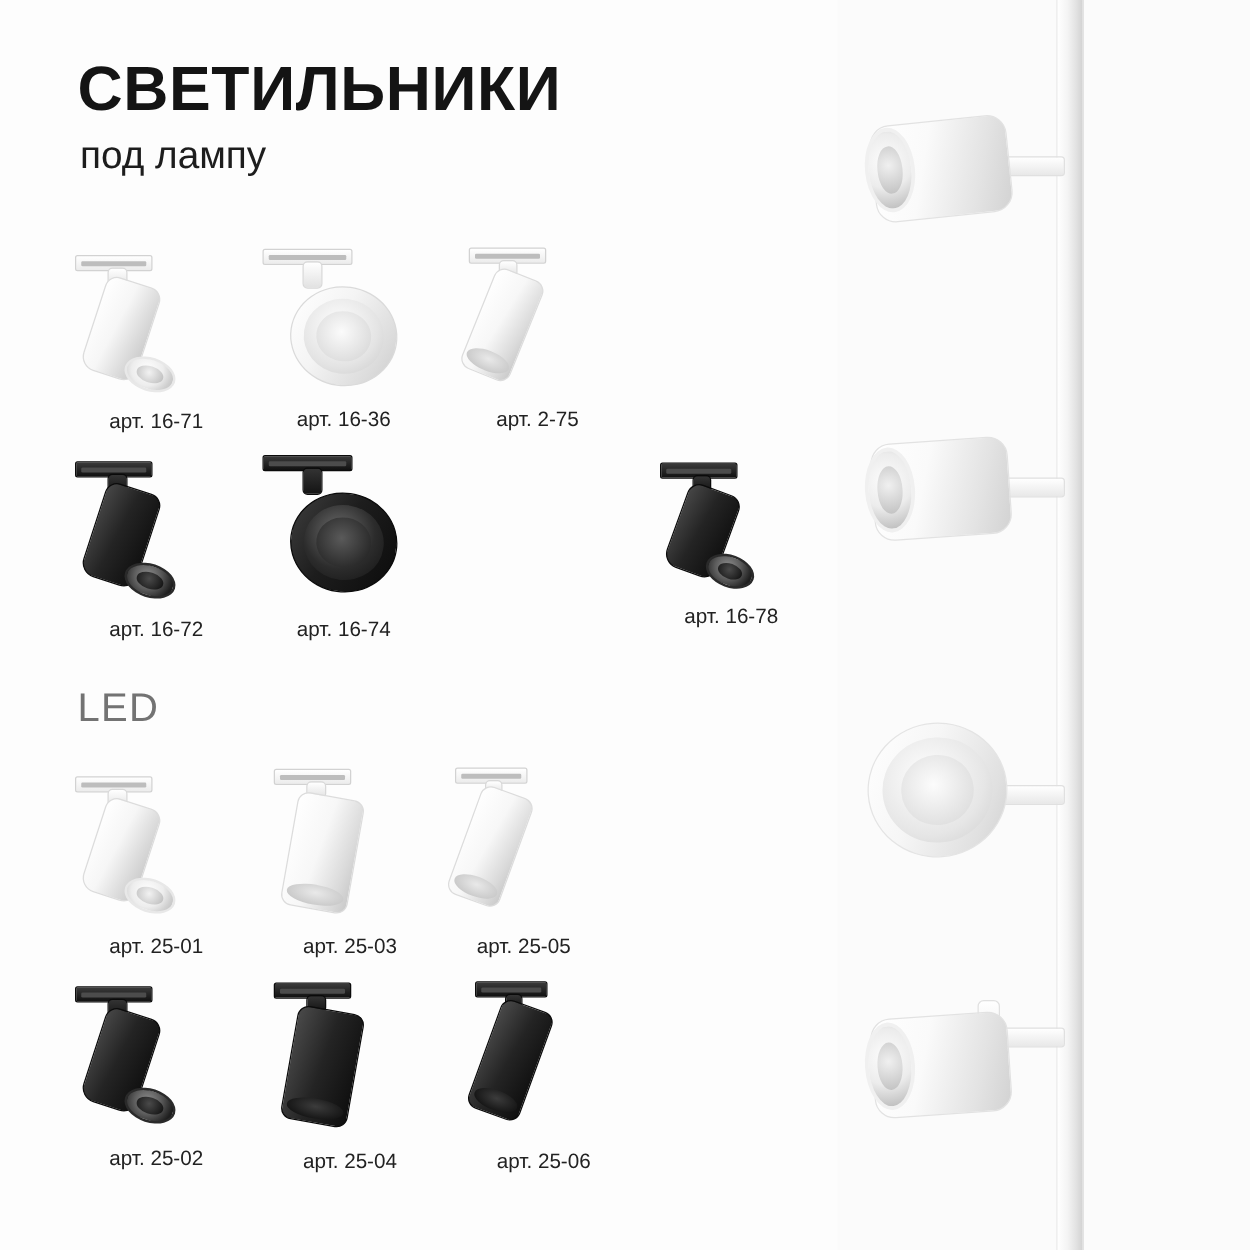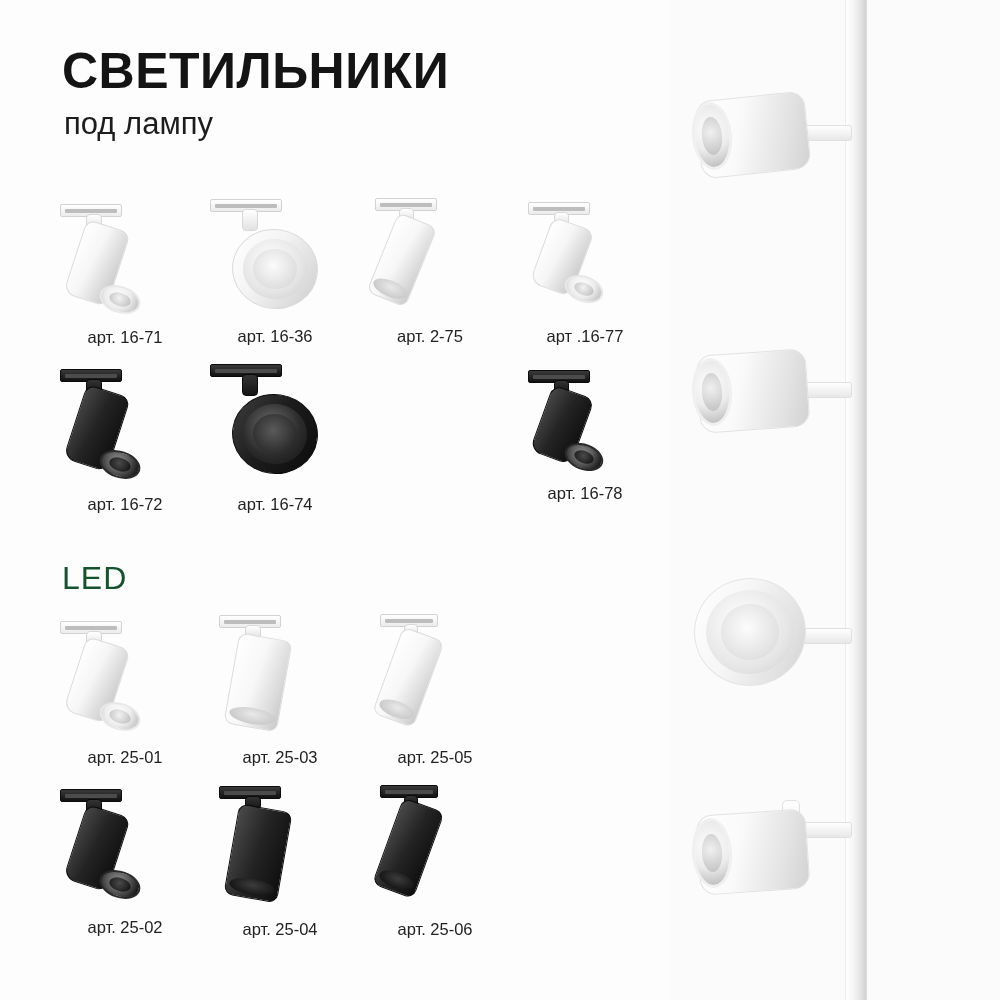--- a/index.html
+++ b/index.html
@@ -43,23 +43,22 @@
     color: #1d1d1d;
     margin: 10px 0 0 2px;
     line-height: 1.1;
   }
 
   .section-label {
     position: absolute;
     left: 62px;
     font-size: 32px;
     font-weight: 400;
-    color: #14532d;
+    color: #737373;
     letter-spacing: 1px;
-    margin-top: 12px;
   }
   .cell {
     position: absolute;
     width: 150px;
     text-align: left;
   }
   .cell .caption {
     position: absolute;
     left: 50%;
     transform: translateX(-50%);
@@ -321,33 +320,20 @@
           <div class="slot"></div>
         </div>
       <div class="knuckle white" style="left:44px; top:18px; width:15px; height:14px;"></div>
       <div class="tube white" style="left:42px; top:30px; width:42px; height:86px; transform:rotate(22deg); transform-origin:50% 0%;">
         <div class="mouth"></div>
       </div>
     </div>
     <div class="caption" style="top:137px;">арт. 2-75</div>
   </div>
 
-  <div class="cell" style="left:510px; top:190px; height:160px;">
-    <div class="figure">
-      <div class="rail white" style="left:18px; top:12px; width:62px;">
-          <div class="slot"></div>
-        </div>
-      <div class="knuckle white" style="left:44px; top:22px; width:15px; height:14px;"></div>
-      <div class="body white" style="left:42px; top:34px; width:44px; height:70px; transform:rotate(20deg); transform-origin:50% 0%;"></div>
-      <div class="lens white" style="left:54px; top:86px; width:40px; height:26px; transform:rotate(20deg);">
-          <div class="inner"></div>
-        </div>
-    </div>
-    <div class="caption" style="top:137px;">арт .16-77</div>
-  </div>
 
   <div class="cell" style="left:50px; top:365px; height:155px;">
     <div class="figure">
       <div class="rail black" style="left:10px; top:4px; width:62px;">
           <div class="slot"></div>
         </div>
       <div class="knuckle black" style="left:36px; top:14px; width:16px; height:16px;"></div>
       <div class="body black" style="left:36px; top:26px; width:46px; height:78px; transform:rotate(18deg); transform-origin:50% 0%;"></div>
       <div class="lens black" style="left:49px; top:86px; width:42px; height:27px; transform:rotate(18deg);">
           <div class="inner"></div>
@@ -407,21 +393,21 @@
           <div class="slot"></div>
         </div>
       <div class="knuckle white" style="left:40px; top:20px; width:16px; height:14px;"></div>
       <div class="tube white" style="left:34px; top:32px; width:54px; height:92px; transform:rotate(10deg); transform-origin:50% 0%;">
         <div class="mouth"></div>
       </div>
     </div>
     <div class="caption" style="top:143px;">арт. 25-03</div>
   </div>
 
-  <div class="cell" style="left:360px; top:602px; height:168px;">
+  <div class="cell" style="left:344px; top:602px; height:168px;">
     <div class="figure">
       <div class="rail white" style="left:20px; top:12px; width:58px;">
           <div class="slot"></div>
         </div>
       <div class="knuckle white" style="left:44px; top:22px; width:14px; height:12px;"></div>
       <div class="tube white" style="left:42px; top:32px; width:44px; height:92px; transform:rotate(20deg); transform-origin:50% 0%;">
         <div class="mouth"></div>
       </div>
     </div>
     <div class="caption" style="top:146px;">арт. 25-05</div>

